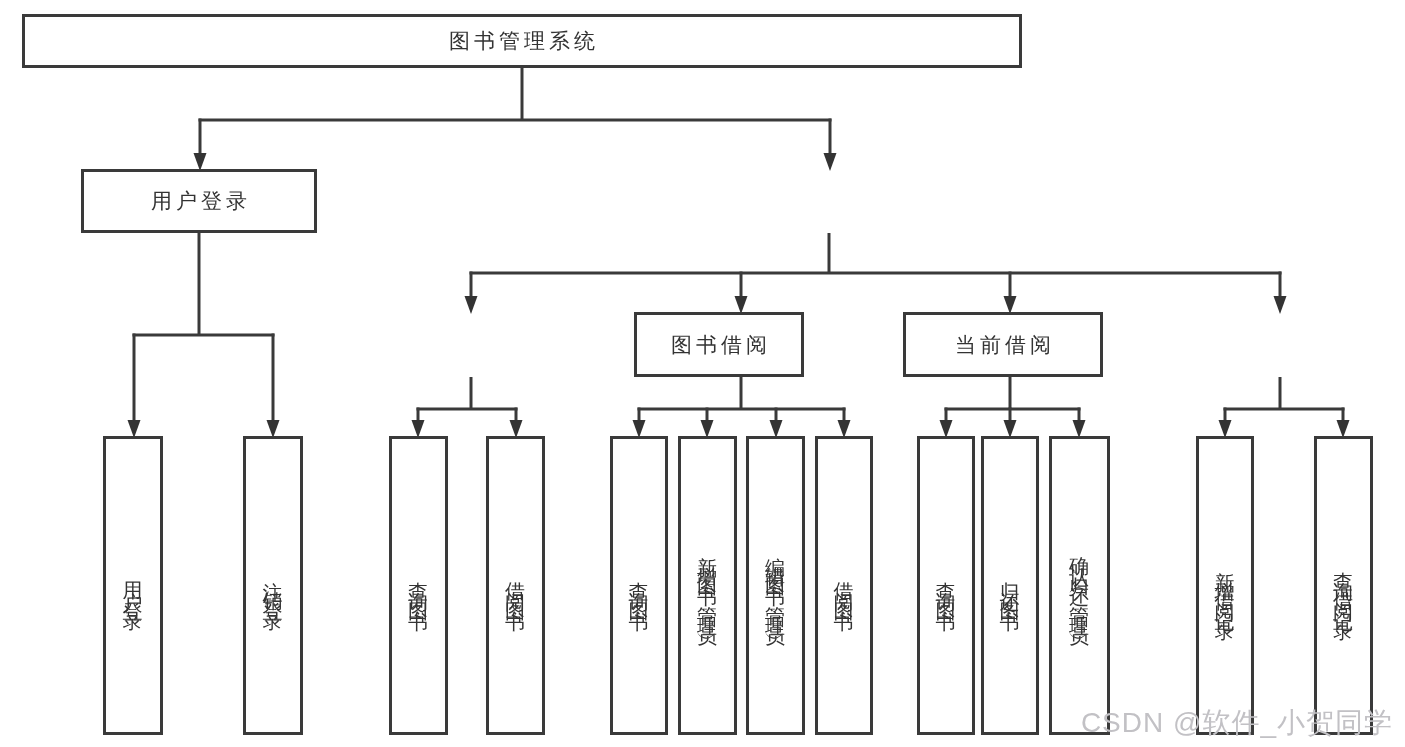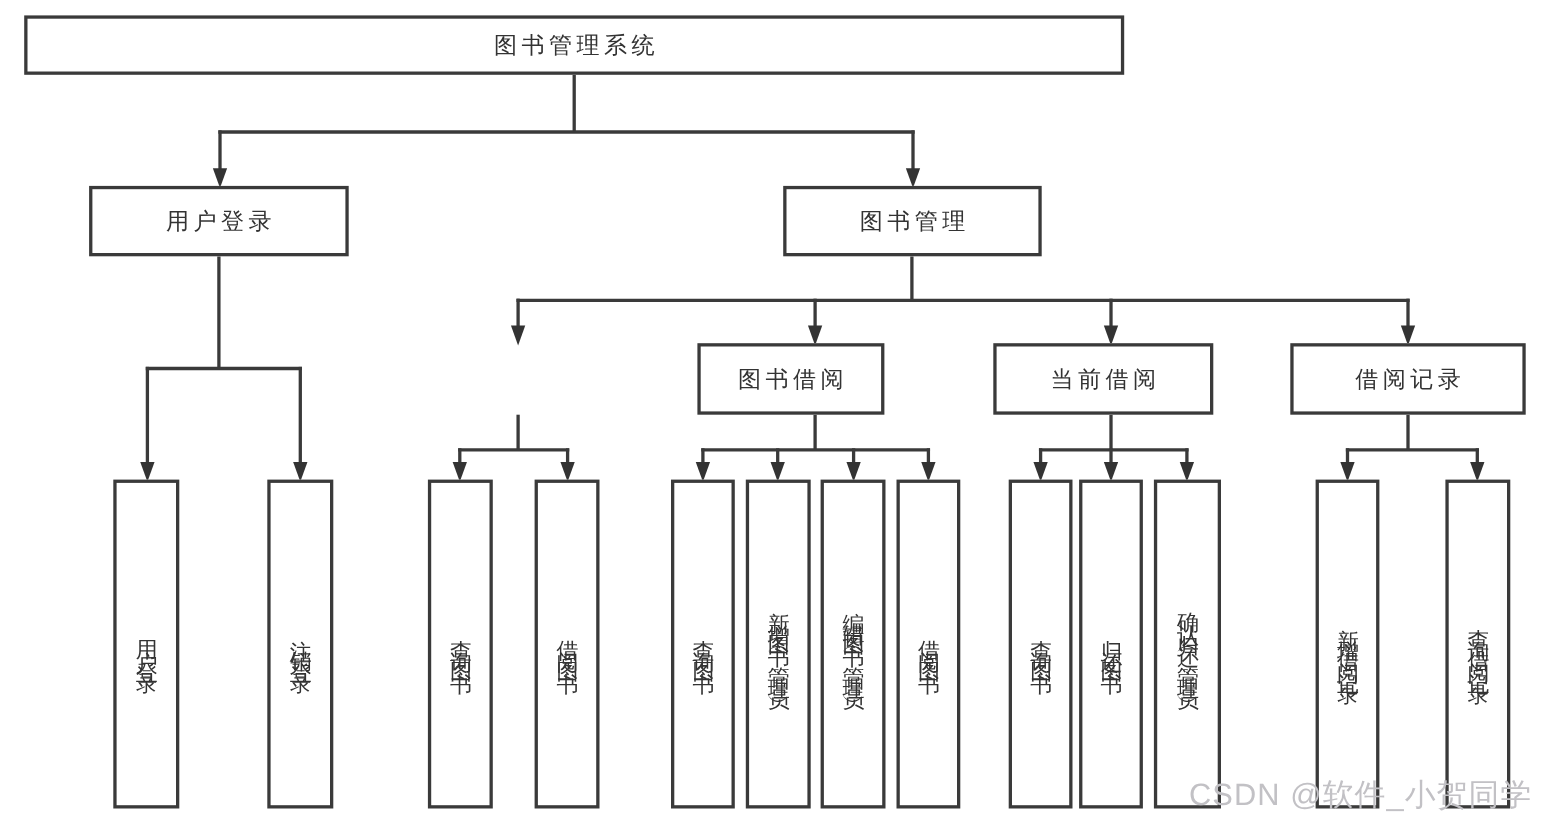--- a/index.html
+++ b/index.html
@@ -124,25 +124,23 @@
       <line x1="1225" y1="407.5" x2="1225" y2="421"></line>
       <polygon points="1218.5,420 1231.5,420 1225,438"></polygon>
       <line x1="1343" y1="407.5" x2="1343" y2="421"></line>
       <polygon points="1336.5,420 1349.5,420 1343,438"></polygon>
     </g>
   </svg>
 
   <div class="box h" style="left:22px; top:14px; width:1000px; height:54px;">图书管理系统</div>
 
   <div class="box h" style="left:81px; top:169px; width:236px; height:64px;">用户登录</div>
-  <div class="box h" style="left:712px; top:169px; width:235px; height:64px;">图书管理</div>
 
   <div class="box h" style="left:634px; top:312px; width:170px; height:65px;">图书借阅</div>
   <div class="box h" style="left:903px; top:312px; width:200px; height:65px;">当前借阅</div>
-  <div class="box h" style="left:1173px; top:312px; width:214px; height:65px;">借阅记录</div>
 
   <div class="box v" style="left:103px; top:436px; width:60px; height:299px;">用户登录</div>
   <div class="box v" style="left:243px; top:436px; width:60px; height:299px;">注销登录</div>
 
   <div class="box v" style="left:389px; top:436px; width:59px; height:299px;">查询图书</div>
   <div class="box v" style="left:486px; top:436px; width:59px; height:299px;">借阅图书</div>
 
   <div class="box v" style="left:610px; top:436px; width:58px; height:299px;">查询图书</div>
   <div class="box v" style="left:678px; top:436px; width:59px; height:299px;">新增图书（管理员）</div>
   <div class="box v" style="left:746px; top:436px; width:59px; height:299px;">编辑图书（管理员）</div>

